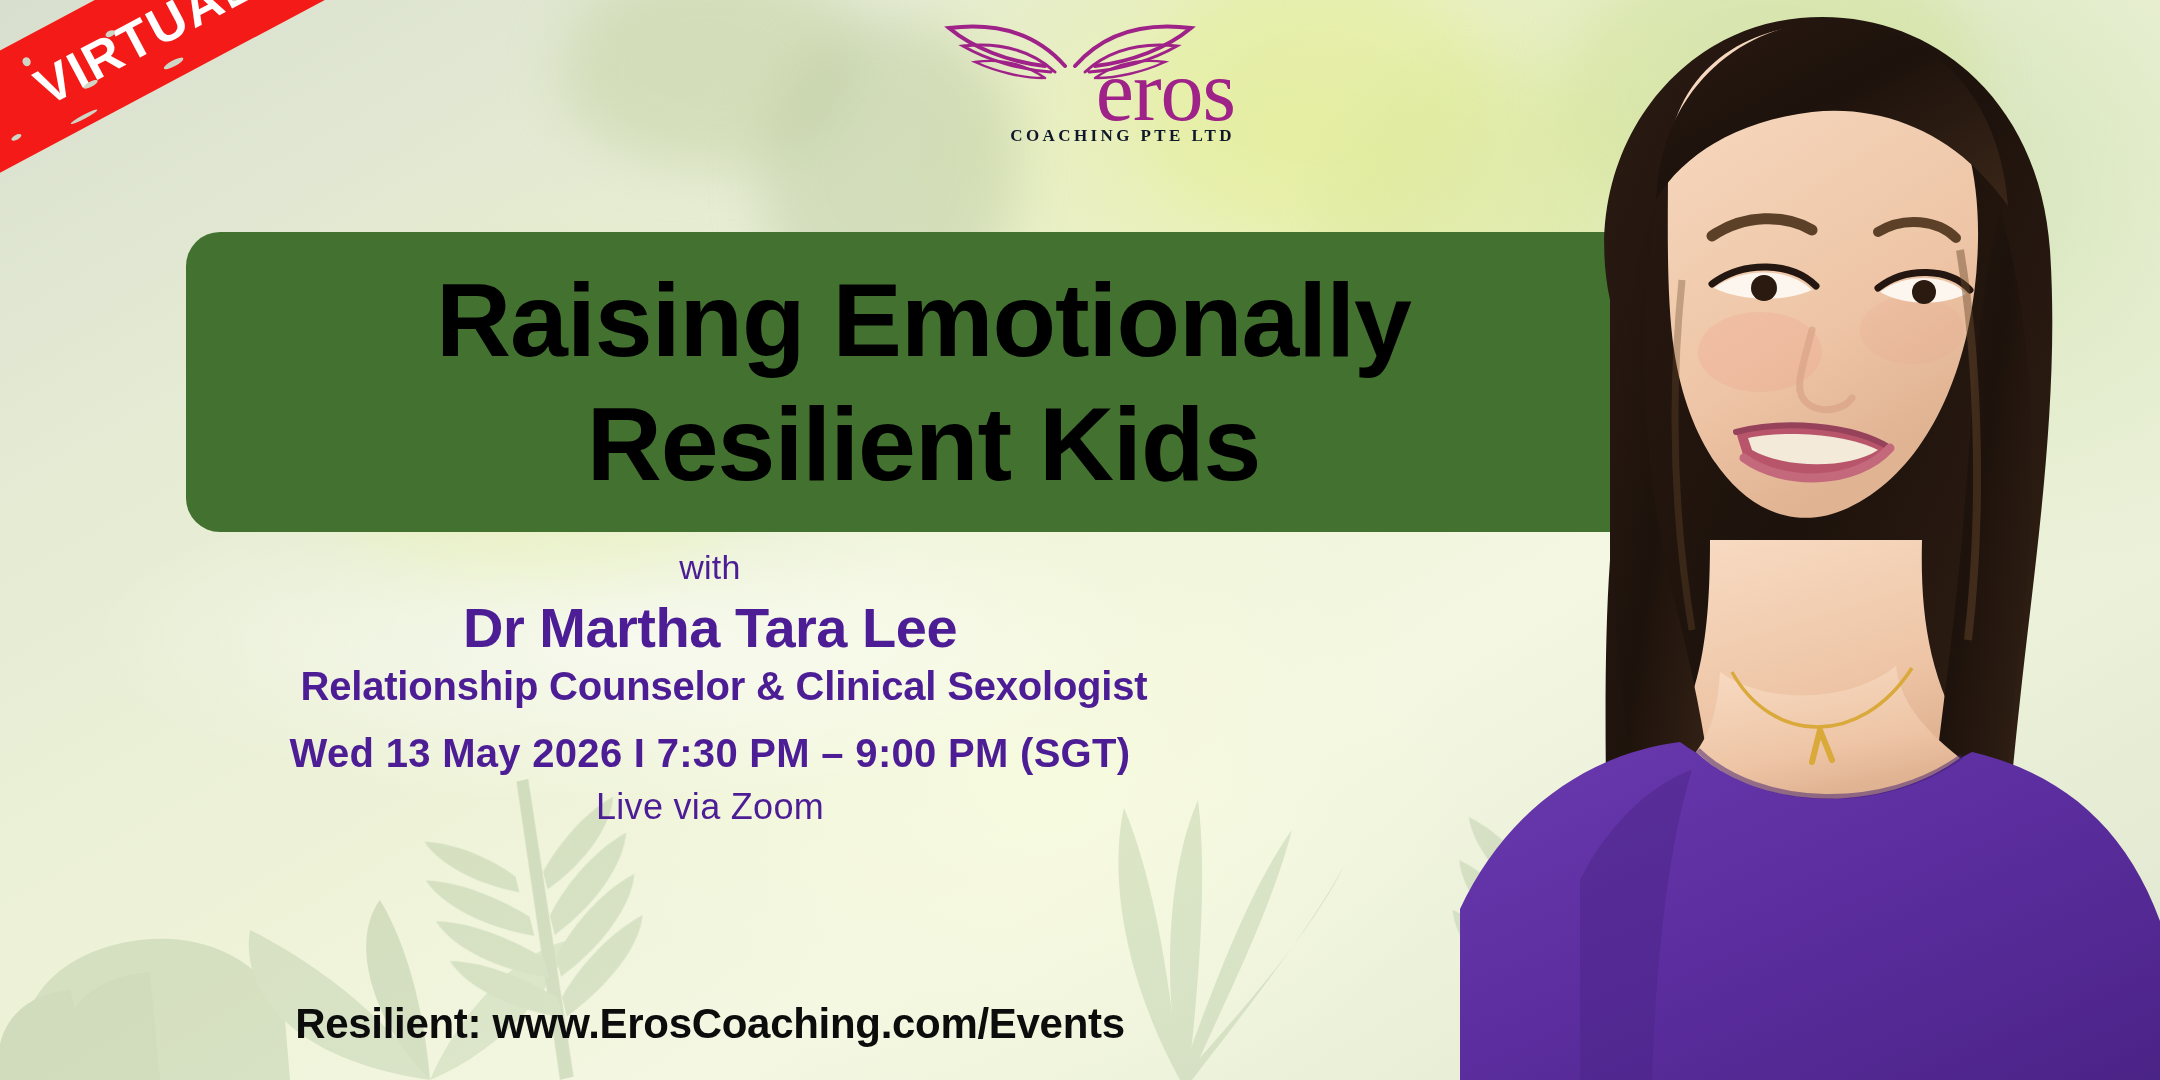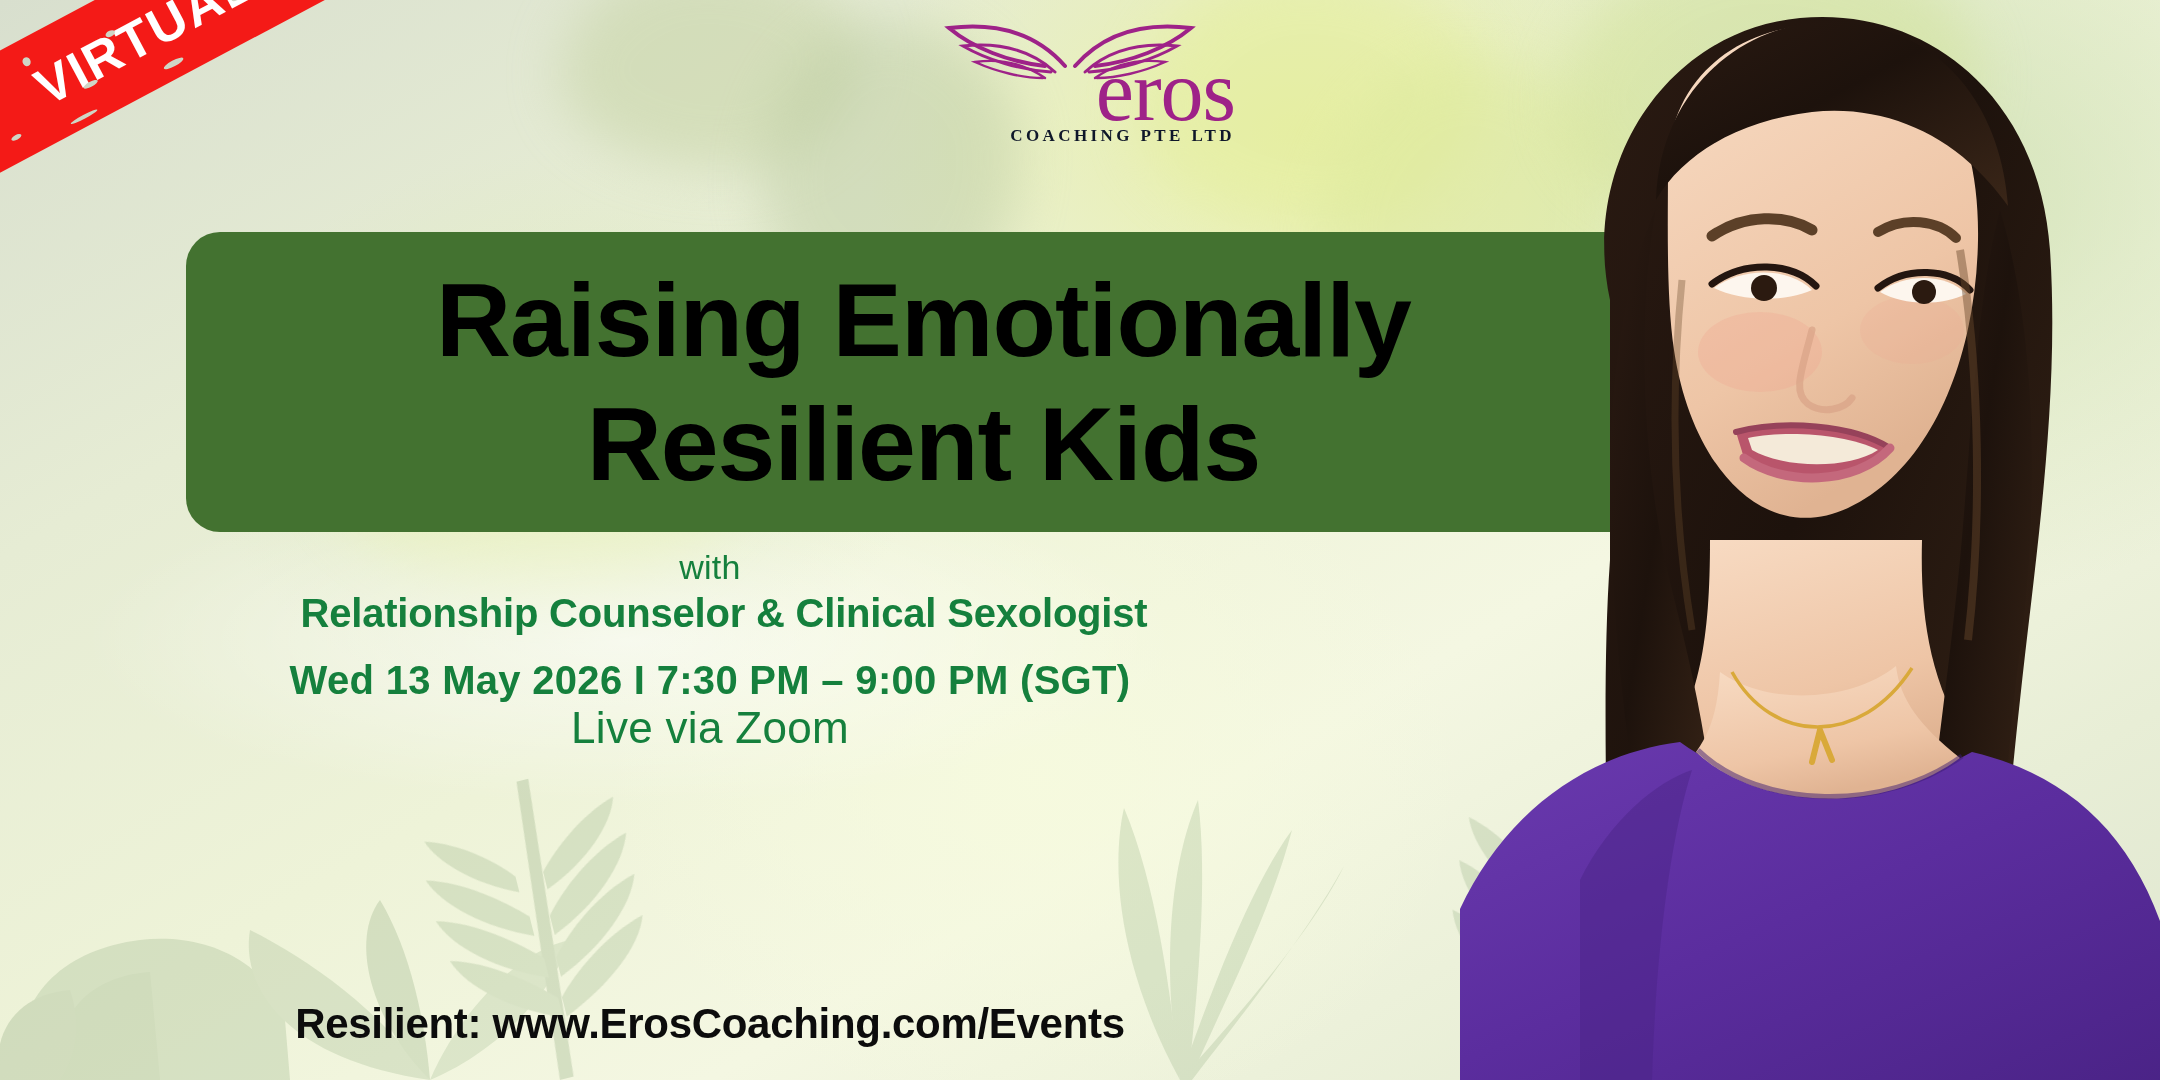--- a/index.html
+++ b/index.html
@@ -69,26 +69,26 @@
     background:#437230;border-radius:34px;
     display:flex;flex-direction:column;align-items:center;justify-content:center;
   }
   .title-line{
     color:#000000;font-weight:700;font-size:104px;line-height:1.0;
     letter-spacing:-1px;white-space:nowrap;text-align:center;
   }
   .title-line.l2{margin-top:20px;}
 
   
-  .info{position:absolute;left:0;top:548px;width:1420px;text-align:center;color:#15803d;}
+  .info{position:absolute;left:0;top:548px;width:1420px;text-align:center;color:#4c1d95;}
   .with{font-size:34px;font-weight:400;letter-spacing:.2px;}
   .speaker{font-size:56px;font-weight:700;margin-top:8px;letter-spacing:-.5px;}
   .credentials{font-size:40px;font-weight:700;margin-top:4px;letter-spacing:-.2px;margin-left:28px;}
   .datetime{font-size:40px;font-weight:700;margin-top:22px;letter-spacing:.3px;}
-  .platform{font-size:44px;font-weight:400;margin-top:0;letter-spacing:.3px;}
+  .platform{font-size:36px;font-weight:400;margin-top:10px;letter-spacing:.3px;}
 
   
   .register{
     position:absolute;left:0;top:1000px;width:1420px;text-align:center;
     color:#0c0c0c;font-size:42px;font-weight:700;letter-spacing:-.3px;
   }
 
   
   .portrait{position:absolute;right:0;top:0;width:700px;height:1080px;overflow:hidden;}
   .portrait svg{display:block;width:100%;height:100%;}
@@ -196,20 +196,21 @@
     <div class="logo-sub">COACHING PTE LTD</div>
   </div>
 
   <div class="title-bar">
     <div class="title-line l1">Raising Emotionally</div>
     <div class="title-line l2">Resilient Kids</div>
   </div>
 
   <div class="info">
     <div class="with">with</div>
+    <div class="speaker">Dr Martha Tara Lee</div>
     <div class="credentials">Relationship Counselor &amp; Clinical Sexologist</div>
     <div class="datetime">Wed 13 May 2026   I   7:30 PM – 9:00 PM (SGT)</div>
     <div class="platform">Live via Zoom</div>
   </div>
 
   <div class="register">Resilient: www.ErosCoaching.com/Events</div>
 
   <div class="portrait">
     <svg viewBox="0 0 700 1080" preserveAspectRatio="xMidYMin slice" aria-hidden="true">
       <defs>

